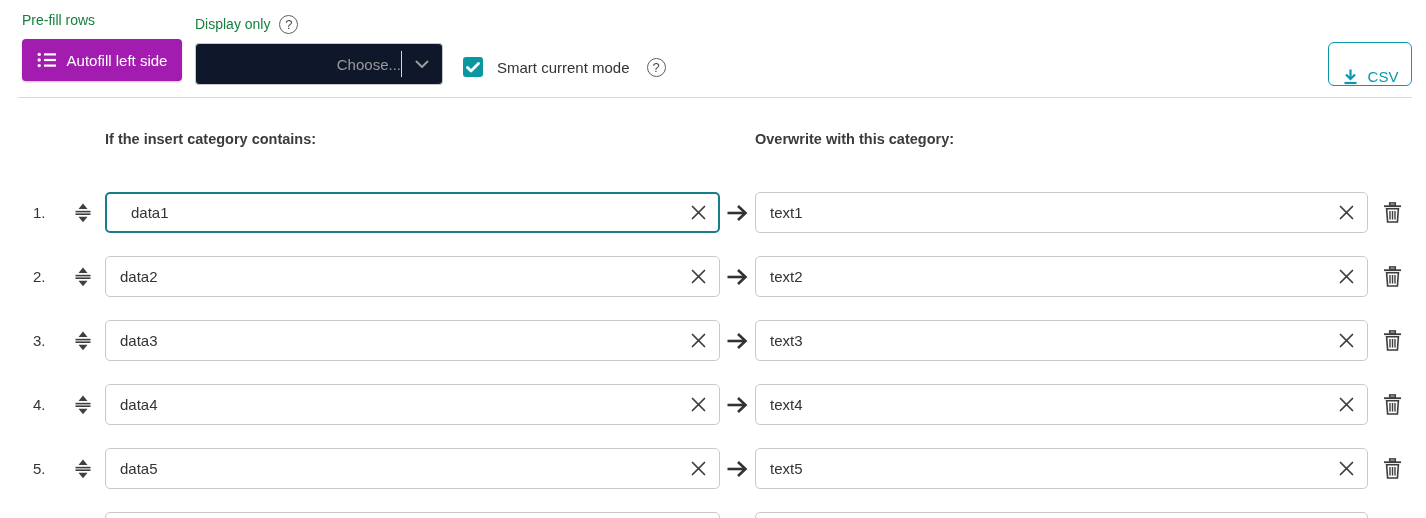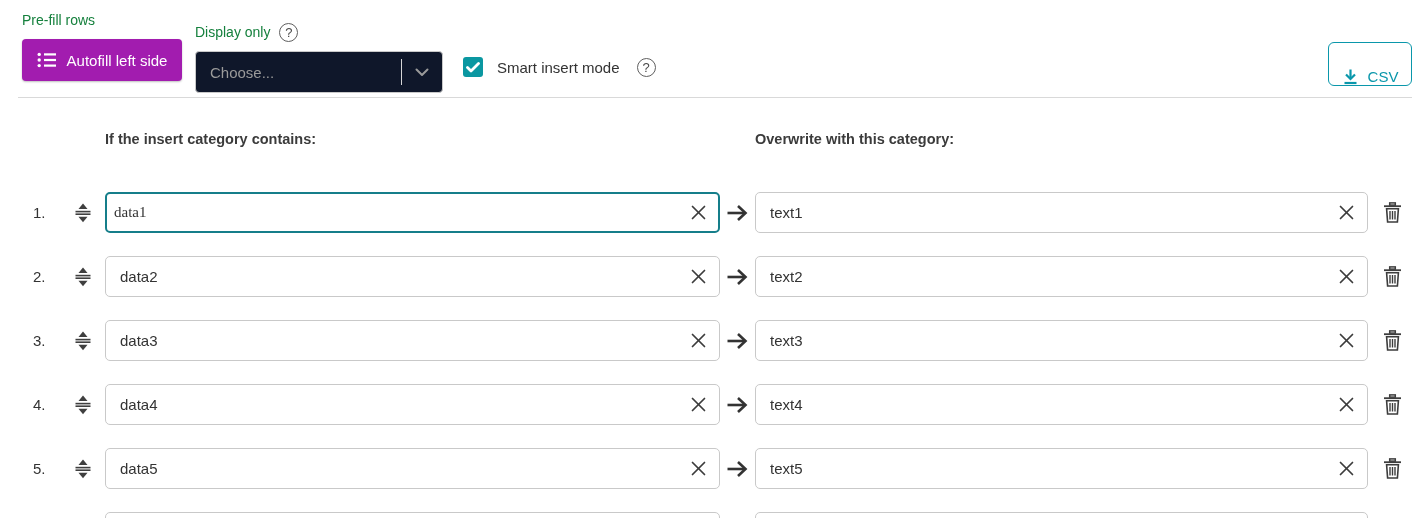--- a/index.html
+++ b/index.html
@@ -23,21 +23,21 @@
     height: 42px; width: 160px;
     background: #a21caf;
     border: none; border-radius: 4px;
     color: #fff; font-size: 15px; font-weight: 500;
     font-family: "Liberation Sans", sans-serif;
     display: flex; align-items: center; justify-content: center; gap: 10px;
     cursor: pointer;
     box-shadow: 0 1px 2px rgba(0,0,0,0.25);
   }
 
-  .display-group { position: absolute; left: 195px; top: 22px; }
+  .display-group { position: absolute; left: 195px; top: 14px; text-align: right; }
   .label-row { display: flex; align-items: center; gap: 9px; }
   .help-icon {
     width: 19px; height: 19px; border: 1.5px solid #5f5f5f; border-radius: 50%;
     display: inline-flex; align-items: center; justify-content: center;
     font-size: 13px; color: #4a4a4a; flex: 0 0 auto;
   }
   .select-box {
     margin-top: 9px;
     width: 248px; height: 42px;
     border: 1px solid #c9c9c9; border-radius: 4px;
@@ -93,21 +93,21 @@
   .input-wrap.left { margin-left: 11px; width: 615px; }
   .input-wrap.right { width: 613px; }
   .text-input {
     width: 100%; height: 41px;
     border: 1px solid #c9c9c9; border-radius: 5px;
     padding: 0 40px 0 14px;
     font-size: 15px; color: #333;
     font-family: "Liberation Sans", sans-serif;
     outline: none; background: #fff;
   }
-  .map-row:first-child .input-wrap.left .text-input { border: 2px solid #157e8a; padding-left: 7px; font-family: Liberation Serif, serif; }
+  .map-row:first-child .input-wrap.left .text-input { border: 2px solid #157e8a; padding-left: 24px; }
   .clear-btn {
     position: absolute; right: 4px; top: 0; width: 36px; height: 41px;
     border: none; background: transparent; cursor: pointer;
     display: flex; align-items: center; justify-content: center;
   }
   .arrow-cell {
     width: 35px; height: 41px; flex: 0 0 auto;
     display: flex; align-items: center; justify-content: center;
   }
   .trash-btn {
@@ -153,21 +153,21 @@
       </span>
     </div>
   </div>
 
   <div class="smart-group">
     <span class="checkbox checked">
       <svg class="check" width="14" height="11" viewBox="0 0 14 11">
           <polyline points="1.5,5.5 5,9 12.5,1.5" fill="none" stroke="#fff" stroke-width="2.8" stroke-linecap="round" stroke-linejoin="round"></polyline>
         </svg>
     </span>
-    <span class="smart-label">Smart insert mode</span>
+    <span class="smart-label">Smart current mode</span>
     <span class="help-icon">?</span>
   </div>
 
   <button class="csv-btn">
     <span style="display:flex">
       <svg width="17" height="17" viewBox="0 0 17 17">
         <line x1="8.5" y1="1.5" x2="8.5" y2="10" stroke="#0a97ab" stroke-width="2.2"></line>
         <polyline points="4,6.5 8.5,11 13,6.5" fill="none" stroke="#0a97ab" stroke-width="2.2" stroke-linejoin="miter"></polyline>
         <line x1="2.5" y1="15" x2="14.5" y2="15" stroke="#0a97ab" stroke-width="2.2"></line>
       </svg>

